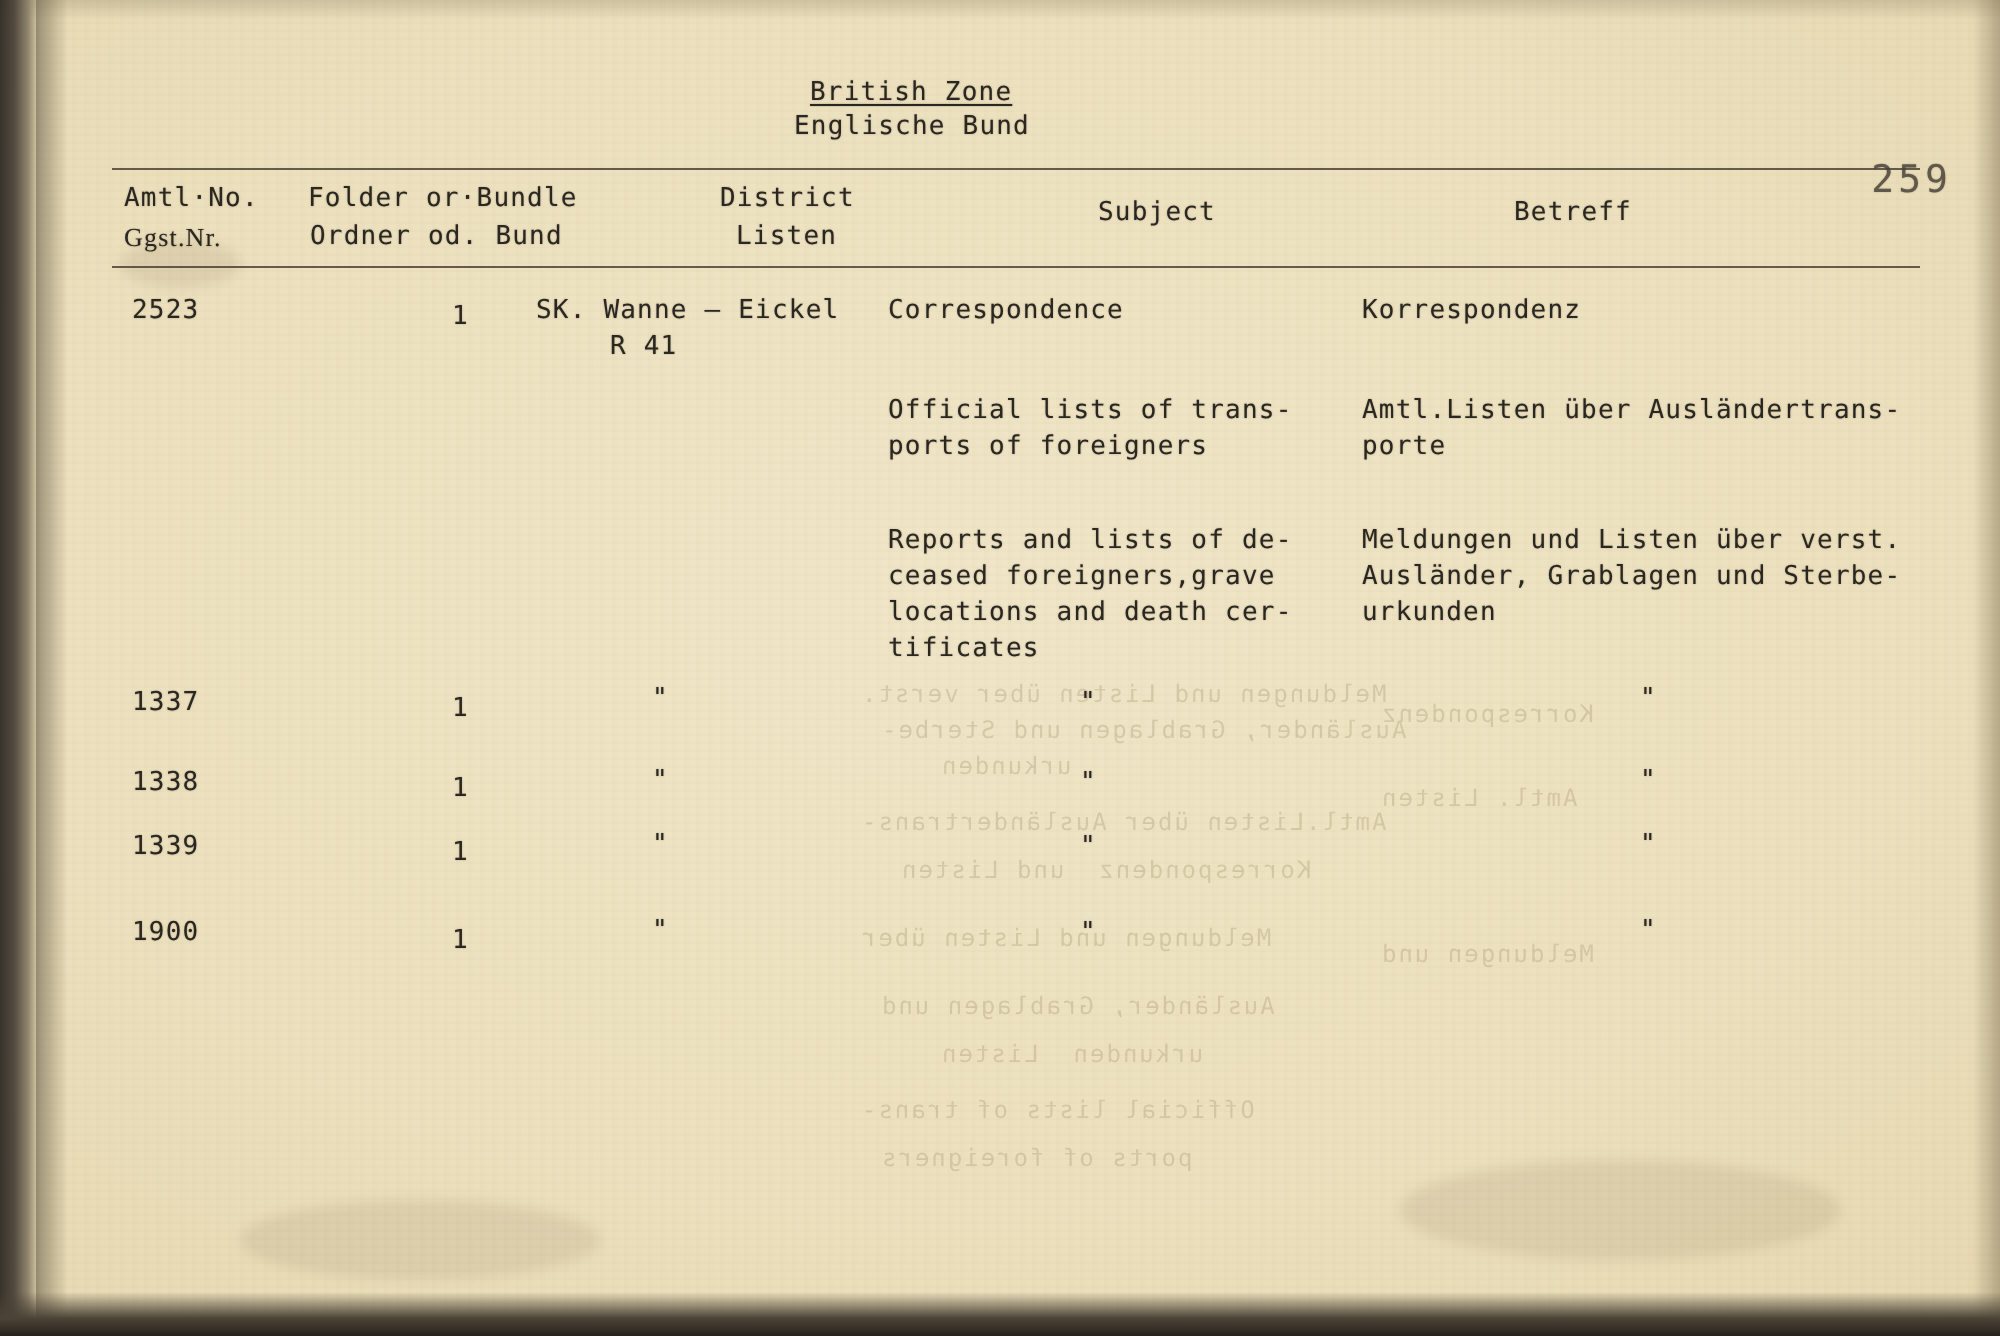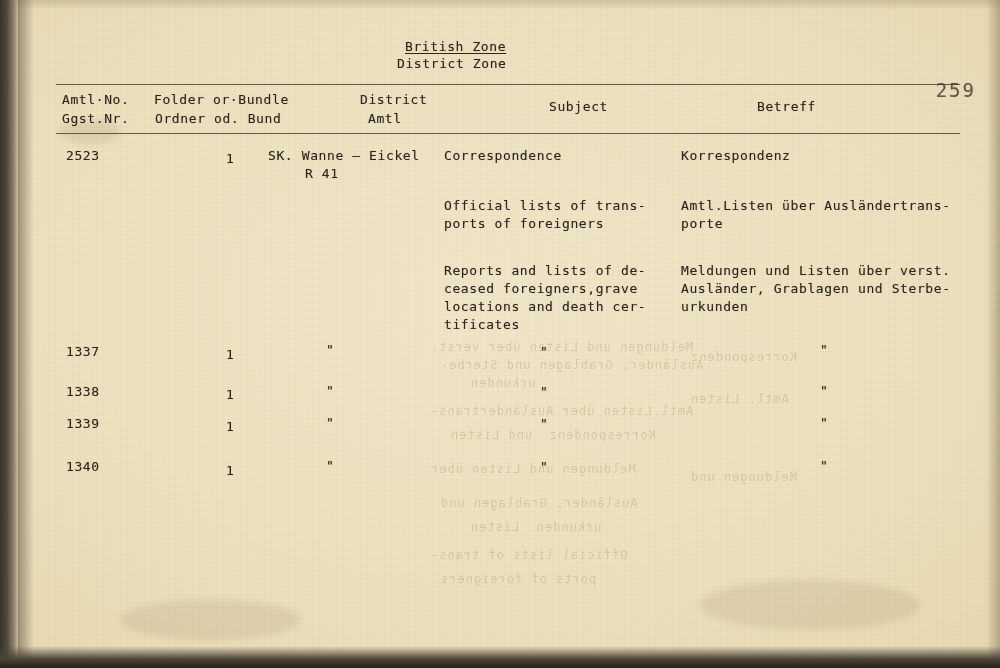--- a/index.html
+++ b/index.html
@@ -108,21 +108,21 @@
     height: 0;
     border-top: 1px solid #4b4338;
     opacity: 0.85;
   }
   #rule-top { left: 56px; right: 40px; top: 84px; }
   #rule-bottom { left: 56px; right: 40px; top: 133px; }
 
   
   .colhead { font-size: 13px; }
   #ch-item-en  { left: 62px;  top: 91px; }
-  #ch-item-de  { left: 62px;  top: 110px; }
+  #ch-item-de  { left: 62px;  top: 110px; font-family: Liberation Serif, serif; }
   #ch-fold-en  { left: 154px; top: 91px; }
   #ch-fold-de  { left: 155px; top: 110px; text-underline-offset: 3px; }
   #ch-dist-en  { left: 360px; top: 91px; }
   #ch-dist-de  { left: 368px; top: 110px; }
   #ch-subj     { left: 549px; top: 98px; }
   #ch-betr     { left: 757px; top: 98px; }
 
   
   .item-no   { left: 66px; }
   .folder-no { left: 226px; }
@@ -172,32 +172,32 @@
   <div class="ghost" style="left:440px; top:572px;">ports of foreigners</div>
   <div class="ghost" style="left:690px; top:350px;">Korrespondenz</div>
   <div class="ghost" style="left:690px; top:392px;">Amtl. Listen</div>
   <div class="ghost" style="left:690px; top:470px;">Meldungen und</div>
 
   <div class="smudge" style="left:120px; top:600px; width:180px; height:40px;"></div>
   <div class="smudge" style="left:700px; top:580px; width:220px; height:50px;"></div>
   <div class="smudge" style="left:60px; top:120px; width:60px; height:24px;"></div>
 
   <div class="tw" id="hdr-en">British Zone</div>
-  <div class="tw" id="hdr-de">District Zone</div>
+  <div class="tw" id="hdr-de">Englische Bund</div>
   <div class="tw" id="page-no">259</div>
 
   <div class="rule" id="rule-top"></div>
   <div class="rule" id="rule-bottom"></div>
 
   <div class="tw colhead" id="ch-item-en">Amtl·No.</div>
   <div class="tw colhead" id="ch-item-de">Ggst.Nr.</div>
   <div class="tw colhead" id="ch-fold-en">Folder or·Bundle</div>
   <div class="tw colhead" id="ch-fold-de">Ordner od. Bund</div>
   <div class="tw colhead" id="ch-dist-en">District</div>
-  <div class="tw colhead" id="ch-dist-de">Amtl</div>
+  <div class="tw colhead" id="ch-dist-de">Listen</div>
   <div class="tw colhead" id="ch-subj">Subject</div>
   <div class="tw colhead" id="ch-betr">Betreff</div>
 
   <div class="tw item-no" style="top:147px;">2523</div>
   <div class="tw folder-no" style="top:150px;">1</div>
   <div class="tw district" style="top:147px;">SK. Wanne — Eickel</div>
   <div class="tw" style="left:305px; top:165px;">R 41</div>
 
   <div class="tw subject" style="top:147px;">Correspondence</div>
 
@@ -229,21 +229,21 @@
   <div class="tw ditto-d" style="top:382px;">"</div>
   <div class="tw" style="left:540px; top:383px;">"</div>
   <div class="tw" style="left:820px; top:382px;">"</div>
 
   <div class="tw item-no" style="top:415px;">1339</div>
   <div class="tw folder-no" style="top:418px;">1</div>
   <div class="tw ditto-d" style="top:414px;">"</div>
   <div class="tw" style="left:540px; top:415px;">"</div>
   <div class="tw" style="left:820px; top:414px;">"</div>
 
-  <div class="tw item-no" style="top:458px;">1340</div>
+  <div class="tw item-no" style="top:458px;">1900</div>
   <div class="tw folder-no" style="top:462px;">1</div>
   <div class="tw ditto-d" style="top:457px;">"</div>
   <div class="tw" style="left:540px; top:458px;">"</div>
   <div class="tw" style="left:820px; top:457px;">"</div>
 
   <div id="grain"></div>
   <div id="left-edge2"></div>
   <div id="left-edge"></div>
   <div id="bottom-edge"></div>
 

